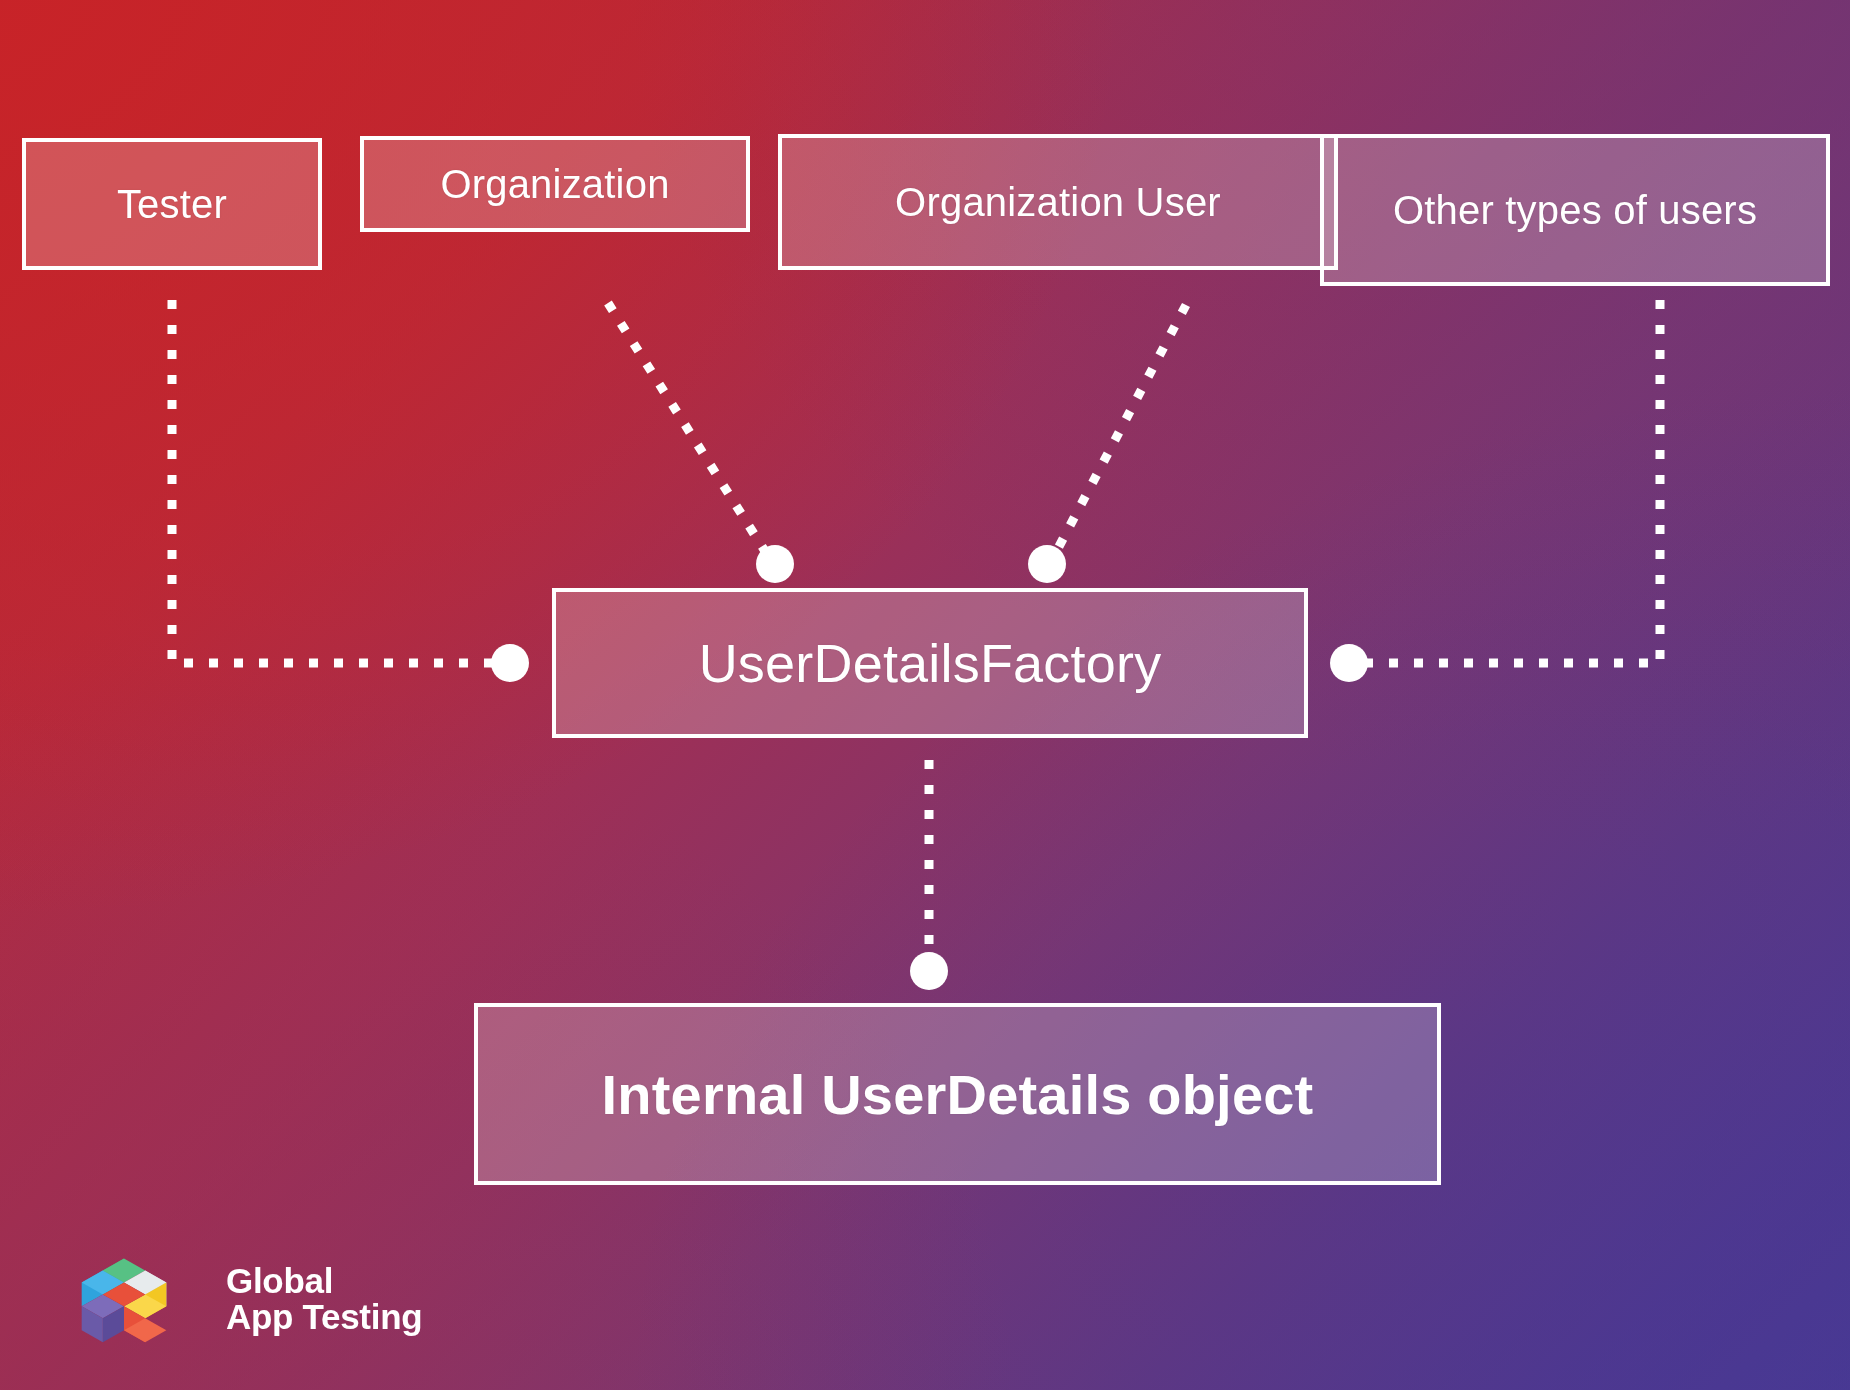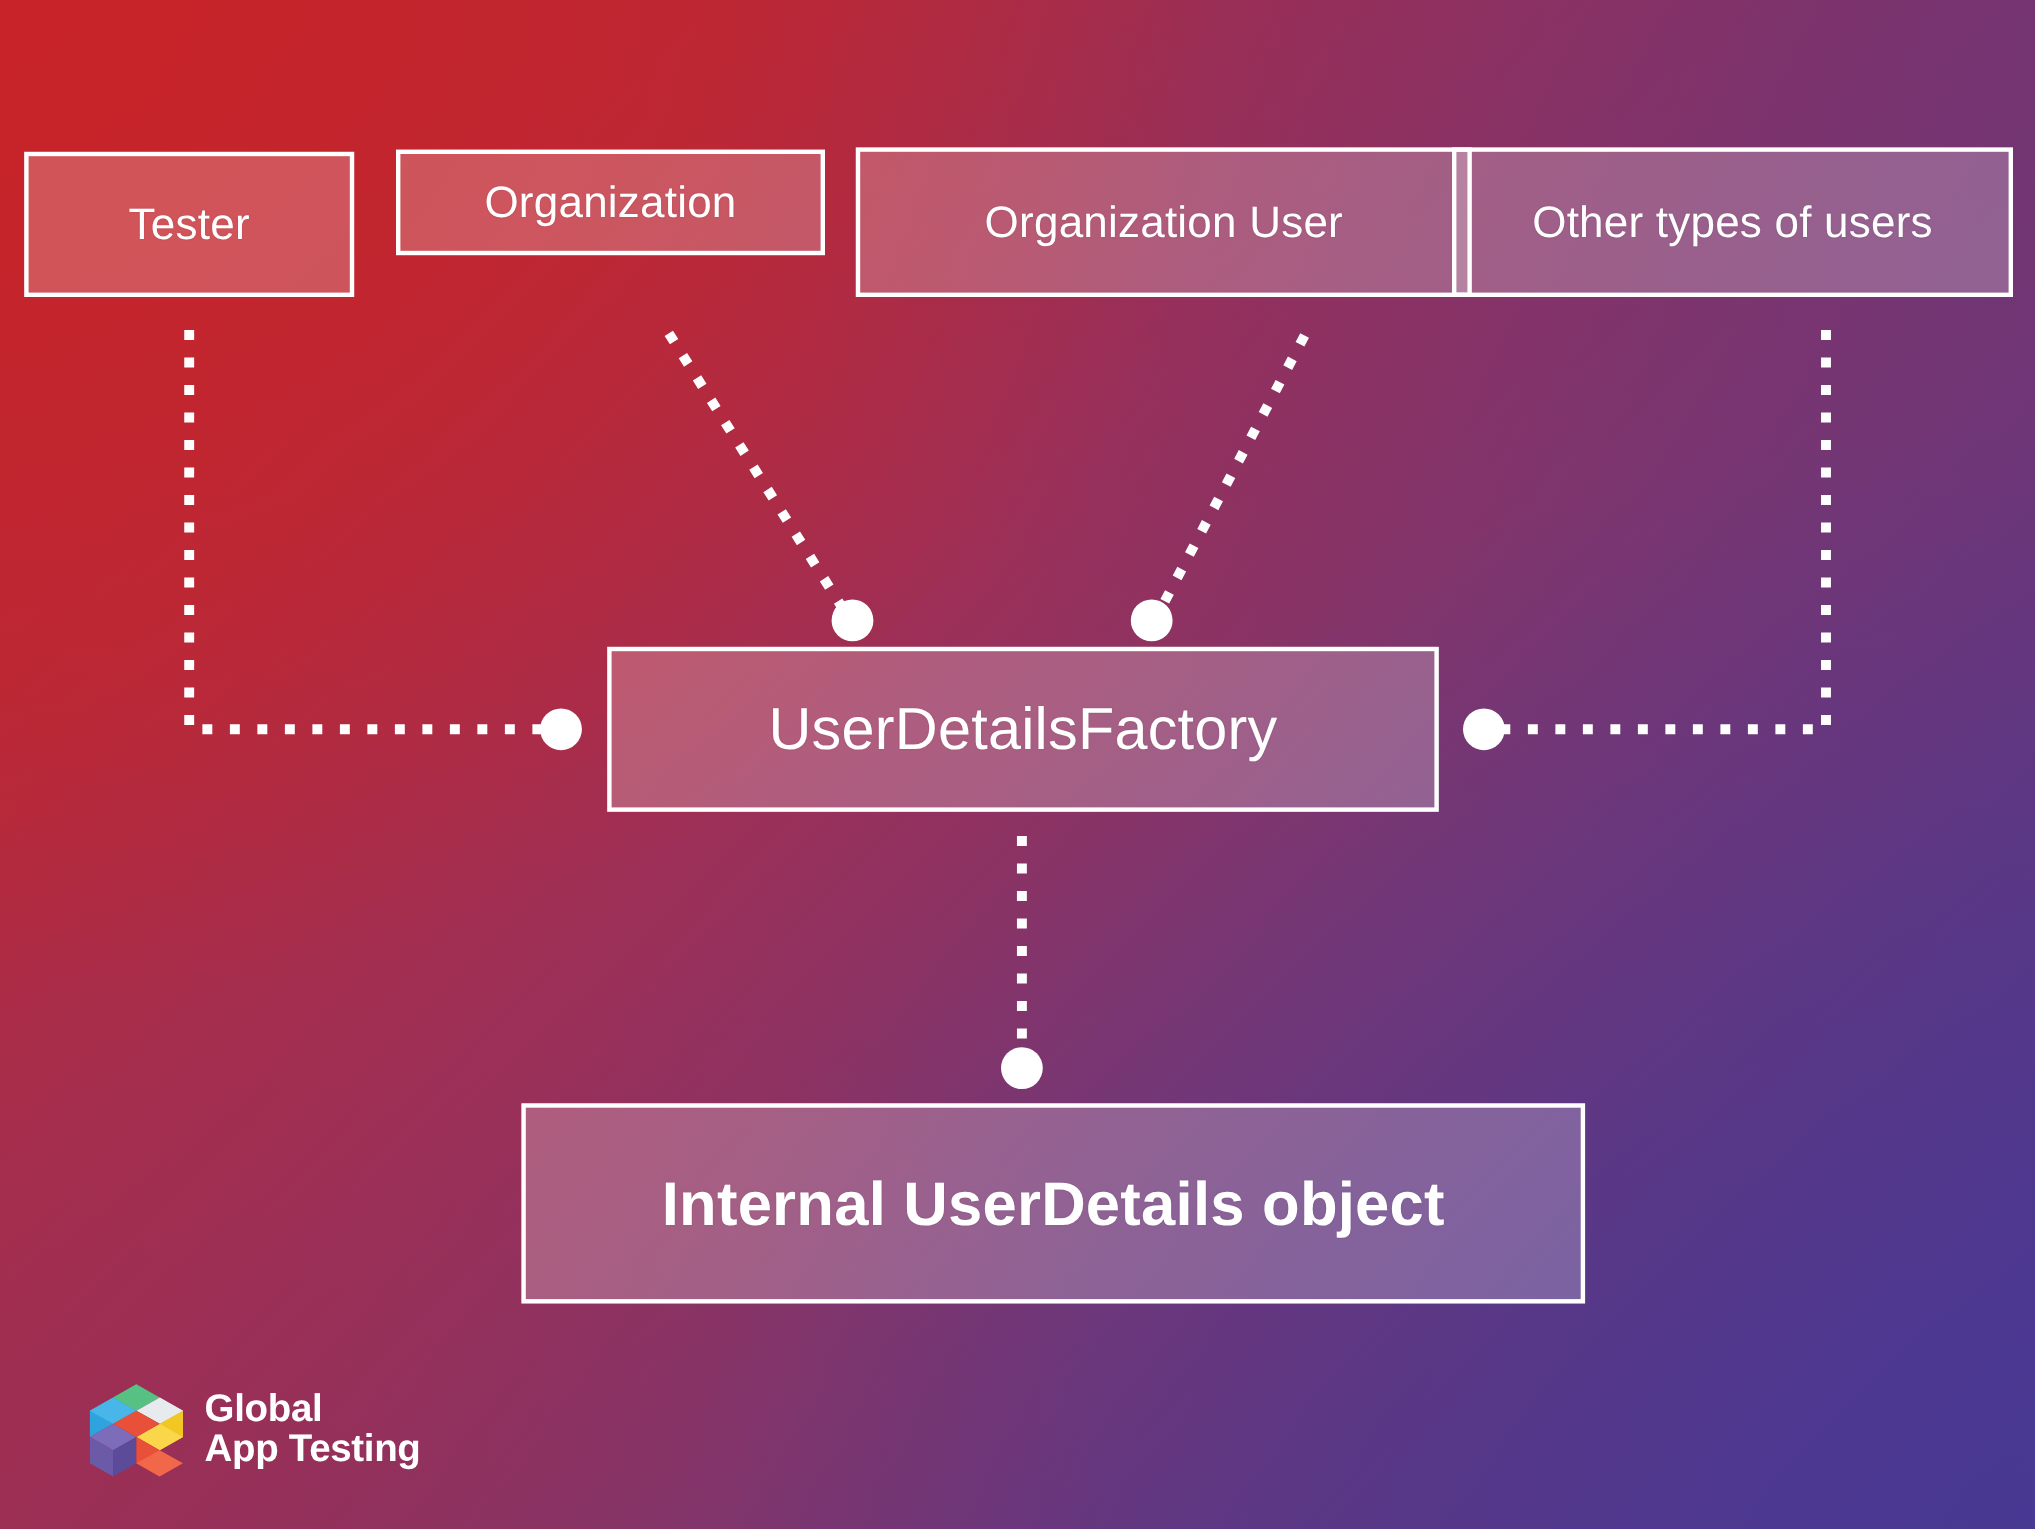--- a/index.html
+++ b/index.html
@@ -56,21 +56,21 @@
     text-shadow: 0 0 2px rgba(0,0,0,0.10);
   }
 
   .node-top .label { font-size: 40px; font-weight: 400; }
   .node-mid .label { font-size: 54px; font-weight: 400; }
   .node-bottom .label { font-size: 56px; font-weight: 700; }
 
   #box-tester      { left: 22px;   top: 138px;  width: 300px;  height: 132px; }
   #box-org         { left: 360px;  top: 136px;  width: 390px;  height: 96px; }
   #box-orguser     { left: 778px;  top: 134px;  width: 560px;  height: 136px; }
-  #box-other       { left: 1320px; top: 134px;  width: 510px;  height: 136px; }
+  #box-other       { left: 1320px; top: 134px;  width: 510px;  height: 152px; }
   #box-factory     { left: 552px;  top: 588px;  width: 756px;  height: 150px; }
   #box-userdetails { left: 474px;  top: 1003px; width: 967px;  height: 182px; }
 
   
   svg.wires {
     position: absolute;
     left: 0; top: 0;
     width: 1850px;
     height: 1390px;
     pointer-events: none;
@@ -97,20 +97,21 @@
     gap: 16px;
   }
   #logo-mark { width: 92px; height: 92px; display: block; }
   #logo-text {
     color: #ffffff;
     font-size: 35px;
     font-weight: 700;
     line-height: 1.02;
     letter-spacing: -0.3px;
     text-align: left;
+    margin-left: 40px;
   }
   #logo-text .l1 { display: block; }
   #logo-text .l2 { display: block; }
 </style>
 </head>
 <body>
 
 <div id="stage">
 
   <svg class="wires" viewBox="0 0 1850 1390">

